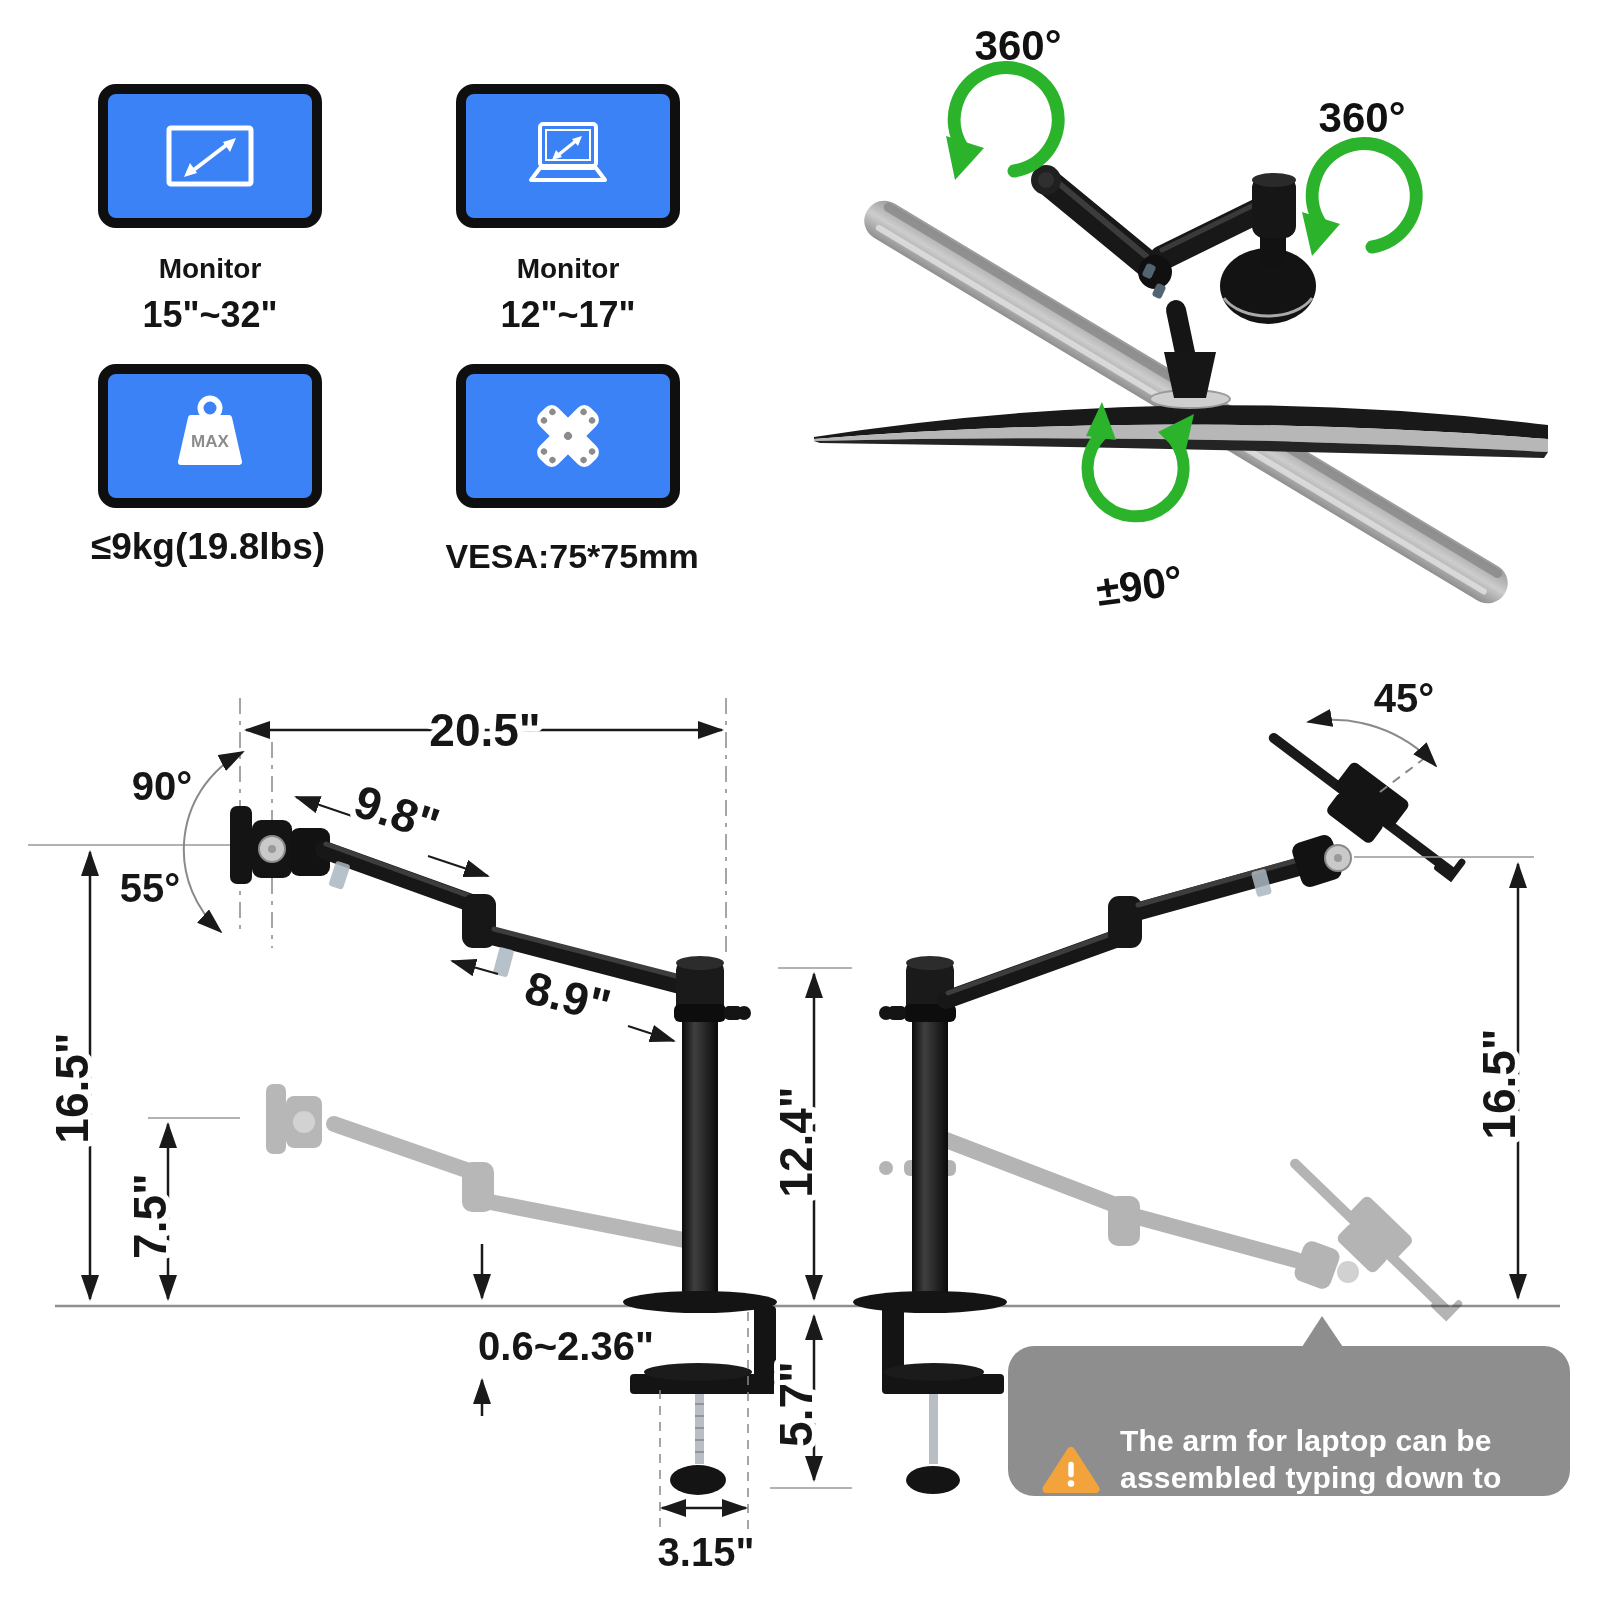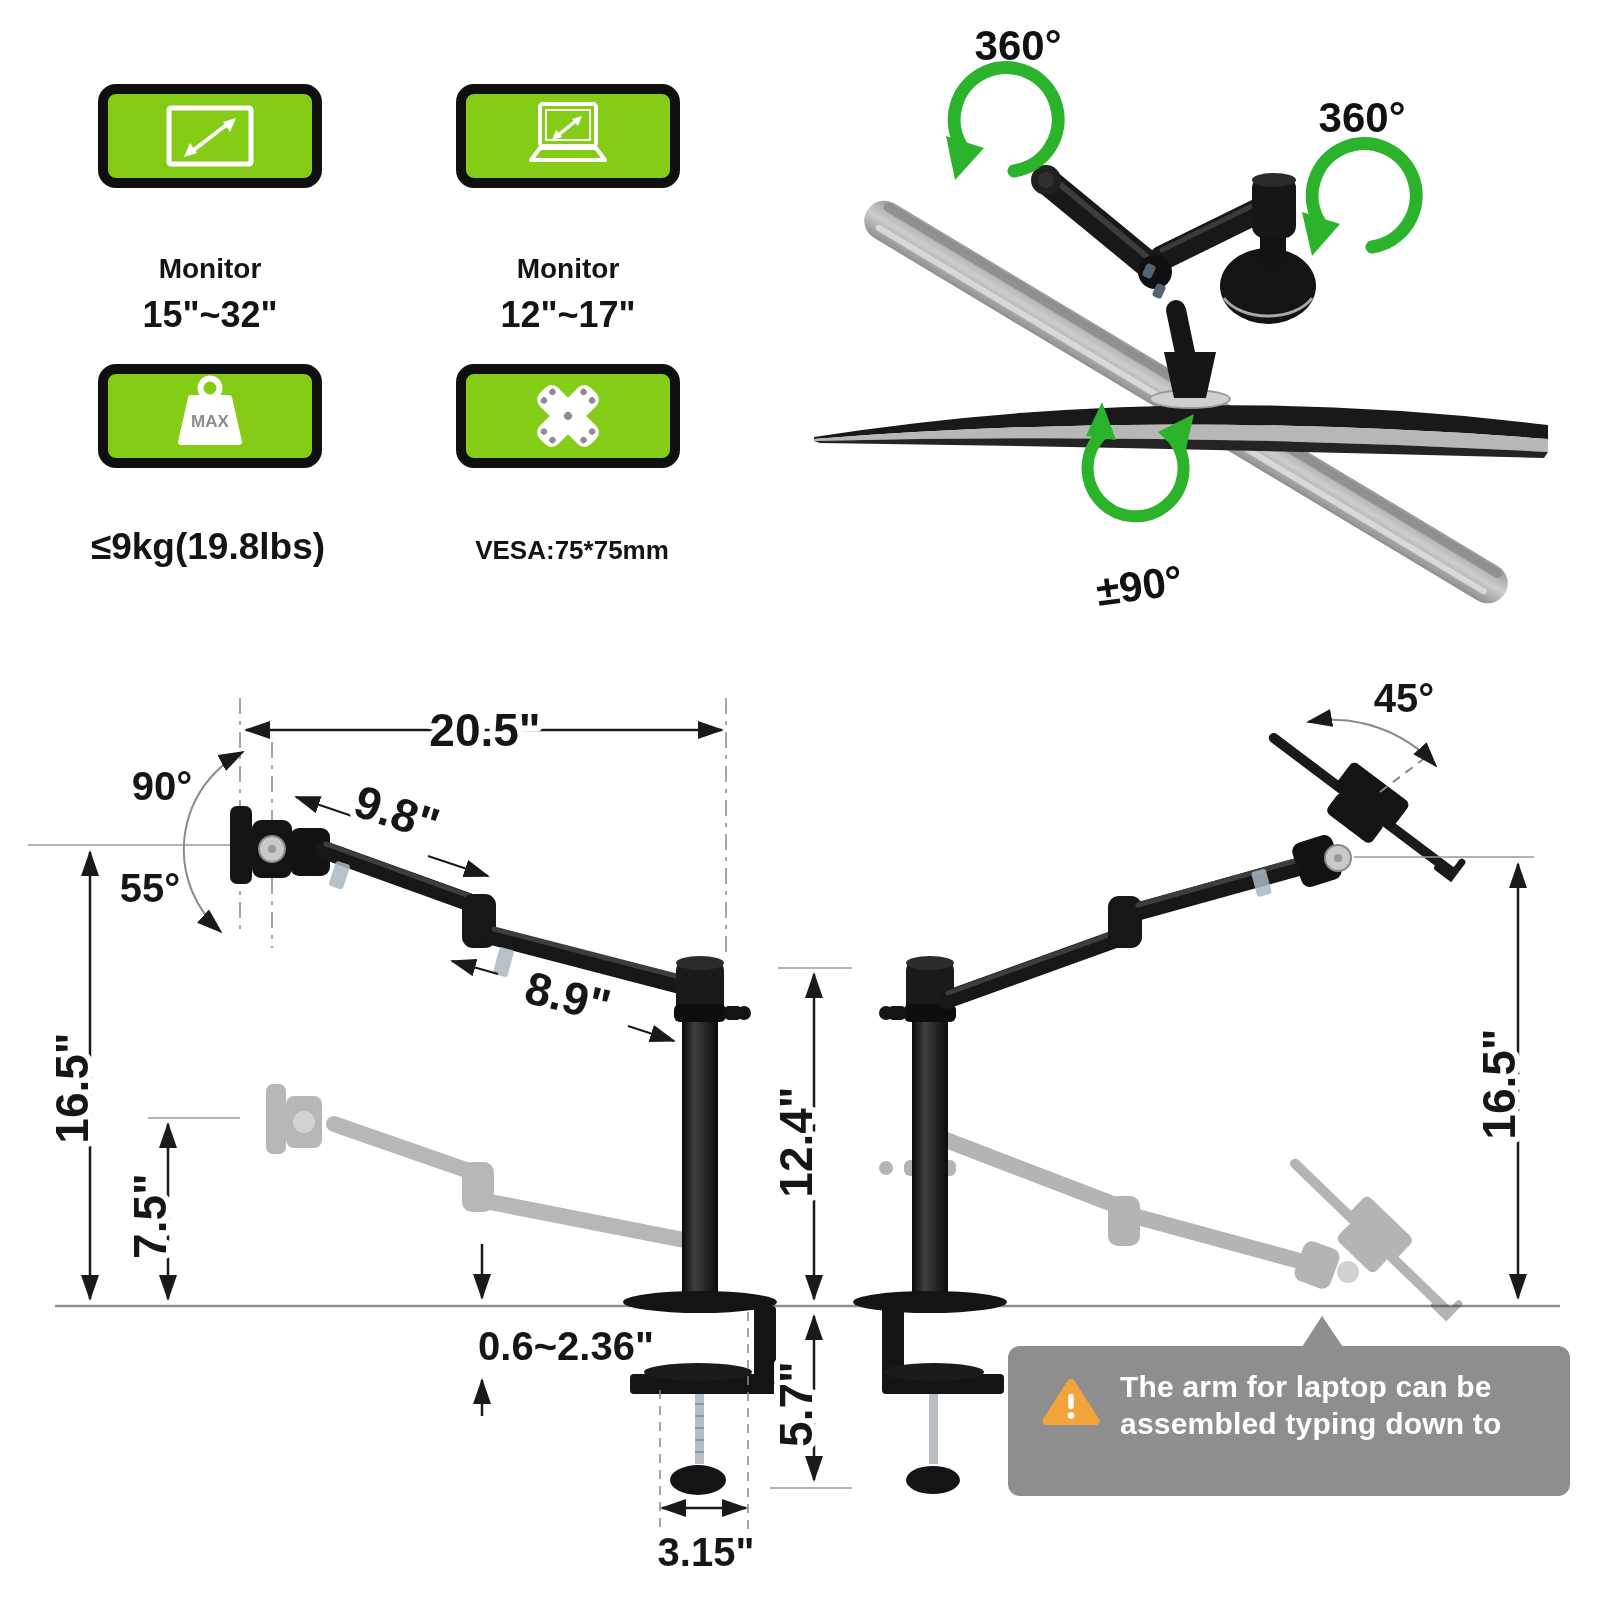--- a/index.html
+++ b/index.html
@@ -5,28 +5,28 @@
   html,body{margin:0;padding:0;background:#fff;}
   .canvas{position:relative;width:1600px;height:1600px;background:#fff;overflow:hidden;
           font-family:"Liberation Sans",sans-serif;}
   .layer{position:absolute;left:0;top:0;width:1600px;height:1600px;}
   svg text{font-family:"Liberation Sans",sans-serif;}
   .dim{font-size:46px;font-weight:700;fill:#161616;}
   .dim-sm{font-size:40px;font-weight:700;fill:#161616;}
   .deg{font-size:40px;font-weight:700;fill:#161616;}
   .rot{font-size:42px;font-weight:700;fill:#111;}
   .halo{paint-order:stroke;stroke:#fff;stroke-width:12px;stroke-linejoin:round;}
-  .badge{position:absolute;width:224px;height:104px;background:#84cc16;border:10px solid #0f0f0f;
+  .badge{position:absolute;width:224px;height:144px;background:#3b82f6;border:10px solid #0f0f0f;
          border-radius:18px;box-sizing:border-box;display:flex;align-items:center;justify-content:center;}
   .cap{position:absolute;text-align:center;color:#141414;font-weight:700;}
   .cap .l1{font-size:28px;line-height:46px;}
   .cap .l2{font-size:36px;line-height:46px;}
-  .cap-small .l1,.cap-small .l2{font-size:26px;line-height:45px;}
+  .cap-small .l1,.cap-small .l2{font-size:34px;line-height:45px;margin-top:6px;}
   .note{position:absolute;left:1008px;top:1346px;width:562px;height:150px;background:#8e8e8e;
-        border-radius:12px;box-sizing:border-box;display:flex;gap:20px;padding:22px 24px 0 34px;}
+        border-radius:26px;box-sizing:border-box;display:flex;gap:20px;padding:22px 24px 0 34px;align-items:flex-end;}
   .note-text{color:#fff;font-size:30px;line-height:37px;font-weight:600;letter-spacing:.2px;}
 </style>
 </head>
 <body>
 
 <div class="canvas">
 
   <svg class="layer" viewBox="0 0 1600 1600">
     <defs>
       <marker id="ah" markerWidth="26" markerHeight="18" refX="24" refY="9" orient="auto-start-reverse" markerUnits="userSpaceOnUse">

